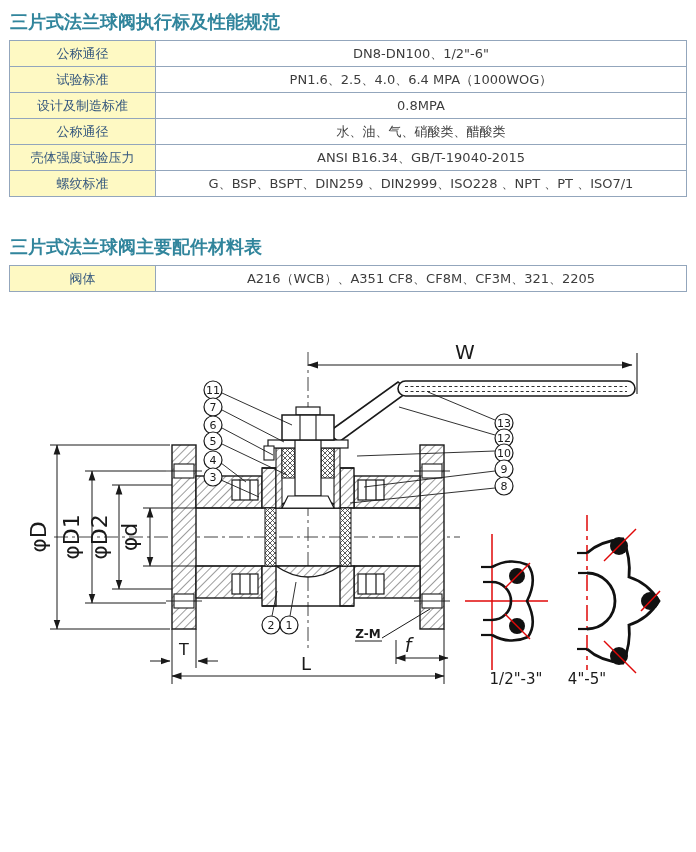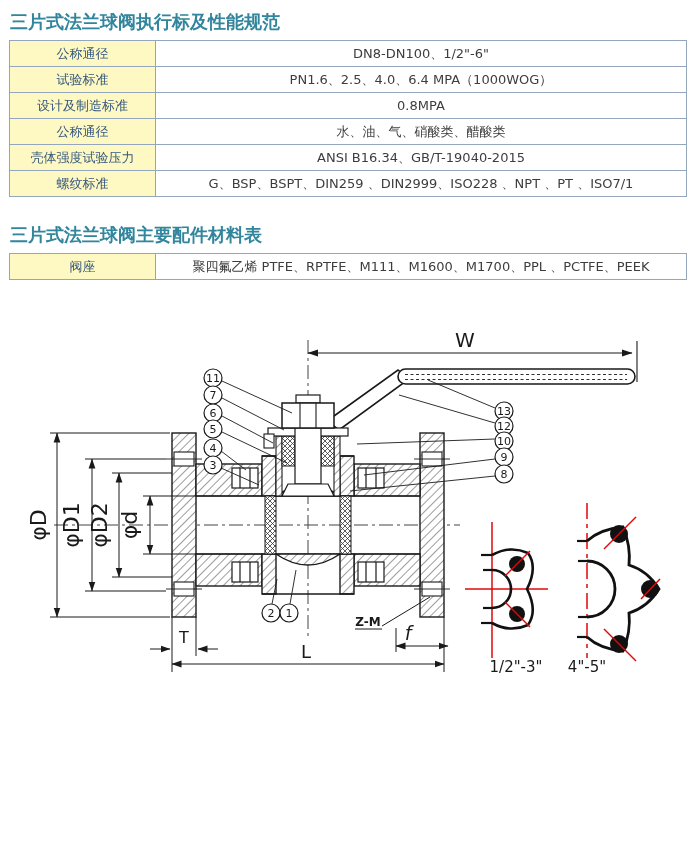--- a/index.html
+++ b/index.html
@@ -1,20 +1,20 @@
 <!DOCTYPE html>
 <html><head>
 <meta charset="utf-8">
 <style>
   html,body{margin:0;padding:0;background:#ffffff;}
   body{width:696px;height:852px;overflow:hidden;
        font-family:"DejaVu Sans","Liberation Sans",sans-serif;}
   .doc{padding:6px 0 0 0;}
   .tbl-title{font-size:18px;font-weight:bold;color:#31859c;margin:4px 0 6px 10px;}
-  .tbl-title.second{margin-top:26px;}
+  .tbl-title.second{margin-top:38px;}
   table{border-collapse:collapse;table-layout:fixed;width:678px;margin-left:9px;}
   td{border:1px solid #93a6bc;height:25px;text-align:center;vertical-align:middle;
      padding:0 4px;overflow:hidden;white-space:nowrap;}
   td.lbl{width:137px;background:#fef9c3;color:#36587e;font-size:13px;}
   td.val{color:#3d3d3d;font-size:13px;}
   .drawing{margin-top:36px;}
   svg text{fill:#1a1a1a;}
 </style>
 </head>
 <body>
@@ -48,22 +48,22 @@
           <td class="lbl">螺纹标准</td>
           <td class="val">G、BSP、BSPT、DIN259 、DIN2999、ISO228 、NPT 、PT 、ISO7/1</td>
         </tr>
     </tbody>
   </table>
 
   <div class="tbl-title second">三片式法兰球阀主要配件材料表</div>
   <table>
     <tbody>
       <tr>
-          <td class="lbl">阀座</td>
-          <td class="val">聚四氟乙烯 PTFE、RPTFE、M111、M1600、M1700、PPL 、PCTFE、PEEK</td>
+          <td class="lbl">阀体</td>
+          <td class="val">A216（WCB）、A351 CF8、CF8M、CF3M、321、2205</td>
         </tr>
     </tbody>
   </table>
 
   <div class="drawing">
   <svg width="696" height="372" viewBox="0 0 696 372">
     <defs>
       <pattern id="hatch" patternUnits="userSpaceOnUse" width="6" height="6" patternTransform="rotate(45)">
         <rect width="6" height="6" fill="#ffffff"></rect>
         <line x1="0" y1="0" x2="0" y2="6" stroke="#3c3c3c" stroke-width="1"></line>

